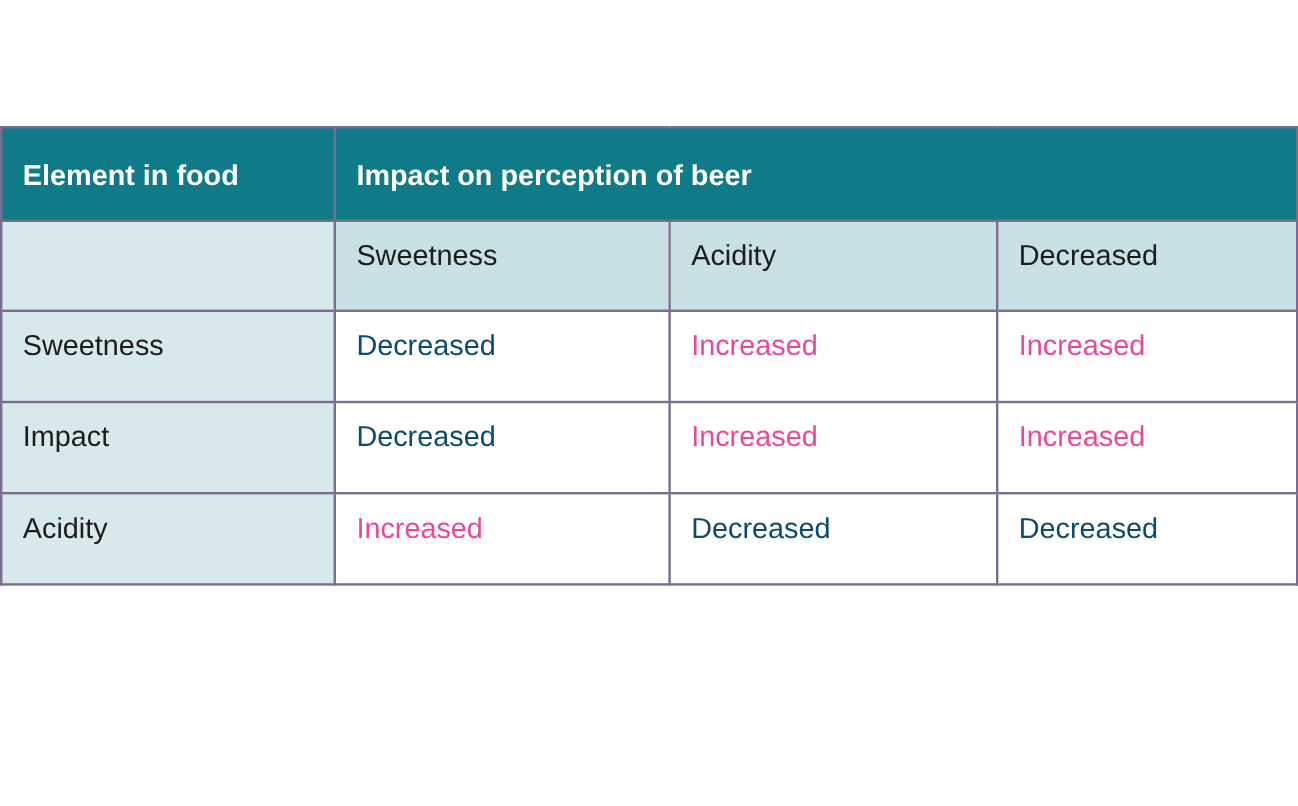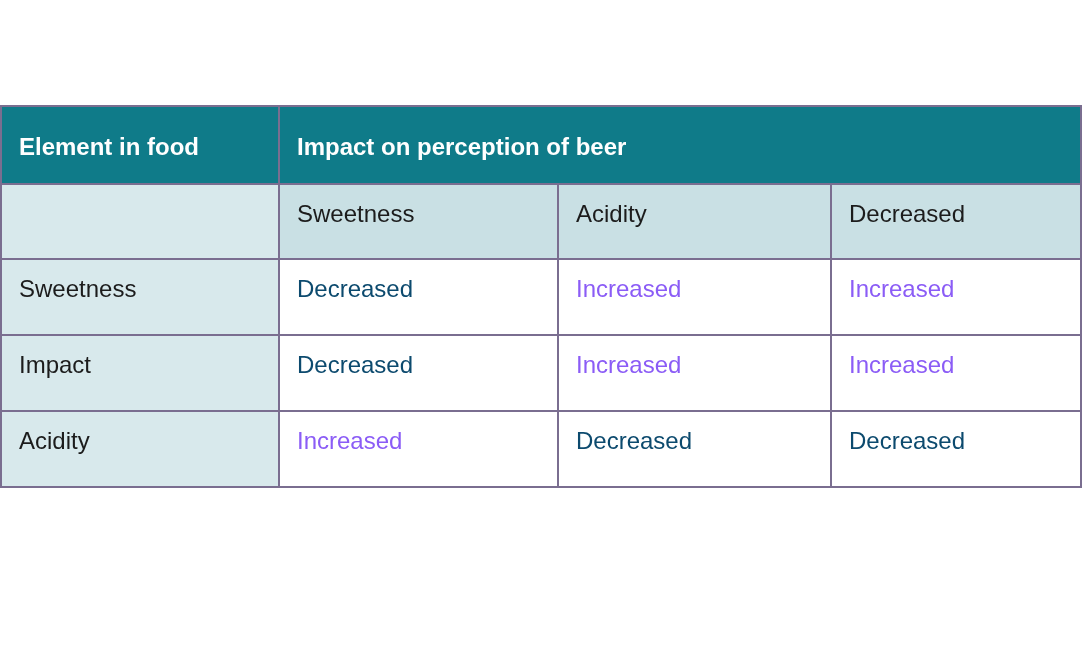--- a/index.html
+++ b/index.html
@@ -54,21 +54,21 @@
   
   tr.data-row td {
     background: #ffffff;
     height: 76px;
     box-sizing: border-box;
   }
   tr.data-row td.row-label-cell {
     background: #D8E9EC;
     color: #1c1c1c;
   }
-  td.impact-cell.increased { color: #8b5cf6; }
+  td.impact-cell.increased { color: #ec4899; }
   td.impact-cell.decreased { color: #0c4a6e; }
 </style>
 </head>
 <body>
 
 <div class="canvas">
   <table class="beer-table">
     <colgroup>
       <col style="width:278px">
       <col style="width:279px">

